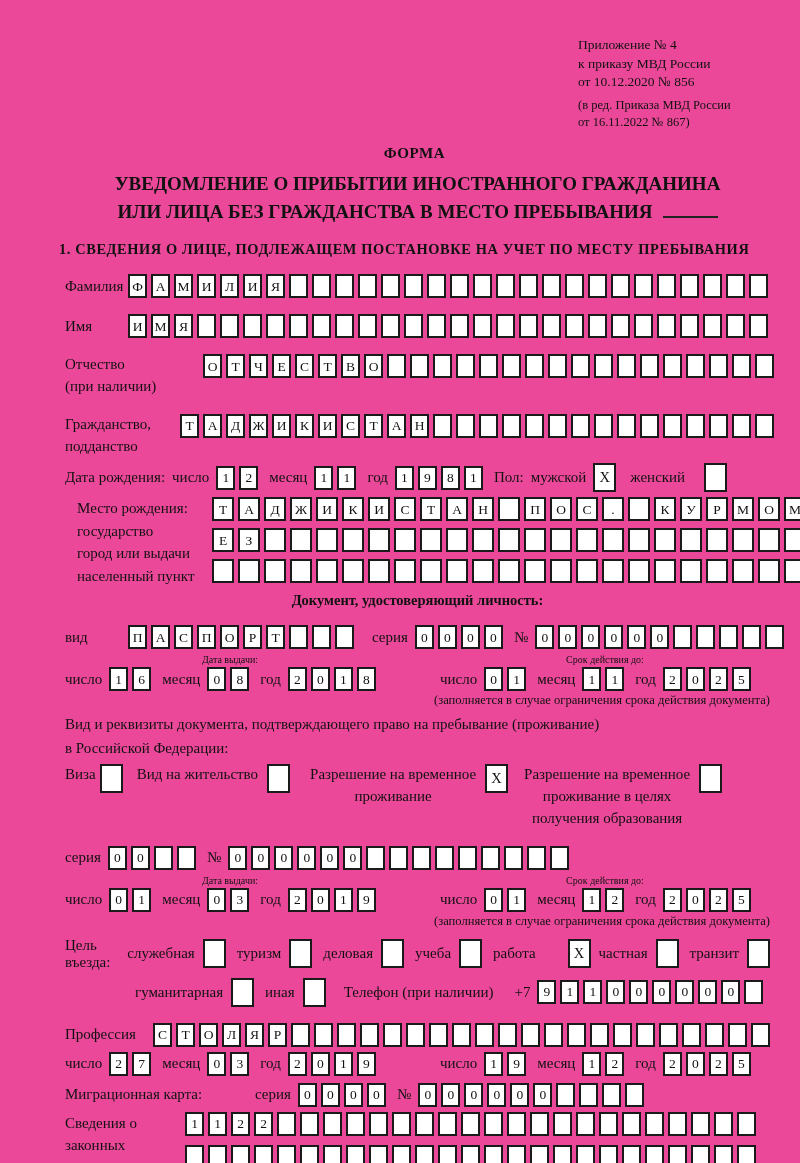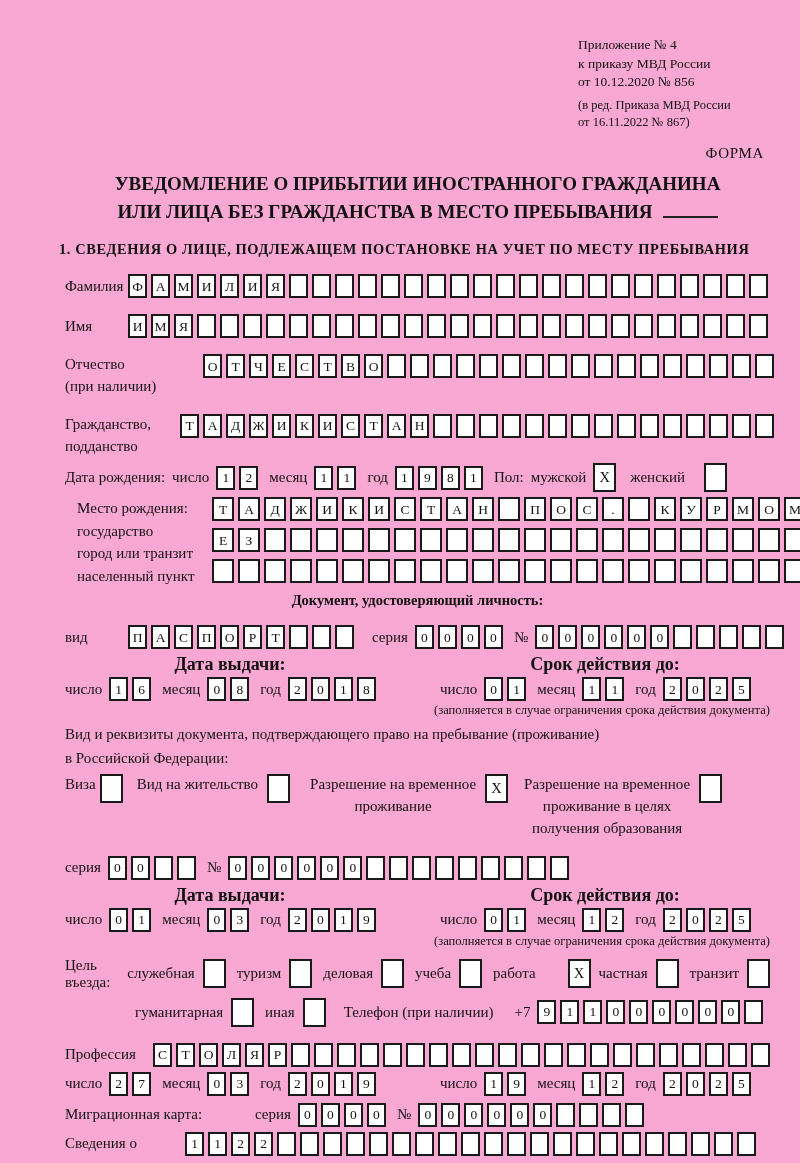--- a/index.html
+++ b/index.html
@@ -1,24 +1,24 @@
 <!DOCTYPE html>
 <html lang="ru"><head>
 <meta charset="utf-8">
 <style>
   html,body{margin:0;padding:0;background:#9a9a9a;}
   .page{
-    width:800px;height:1163px;margin:0 auto;background:#f9a8d4;color:#111;
+    width:800px;height:1163px;margin:0 auto;background:#ec4899;color:#111;
     font-family:"Liberation Serif","DejaVu Serif",serif;font-size:15px;
     padding:36px 30px 16px 65px;box-sizing:border-box;overflow:hidden;
   }
   
   .hdr{margin-left:auto;width:192px;font-size:13.5px;line-height:1.38;}
   .hdr .small{font-size:12.5px;margin-top:5px;}
-  .forma{text-align:right;font-weight:normal;font-size:15px;letter-spacing:.6px;margin:14px 6px 0 0;}
+  .forma{text-align:center;font-weight:bold;font-size:15px;letter-spacing:.6px;margin:14px 6px 0 0;}
   .title{text-align:center;font-weight:bold;font-size:19px;line-height:1.45;margin-top:8px;}
   .uline{display:inline-block;width:55px;border-bottom:2px solid #222;height:13px;margin-left:10px;}
   .sec{font-weight:bold;font-size:14.4px;letter-spacing:.6px;margin:16px 0 13px -6px;white-space:nowrap;}
   
   .frow{display:flex;align-items:center;margin-bottom:5px;margin-top:16px;}
   .frow.top{align-items:flex-start;}
   .lbl2{line-height:1.45;}
   .w63{flex:0 0 63px;}  .w115{flex:0 0 115px;}  .w138{flex:0 0 138px;}
   .cells{display:inline-flex;flex-wrap:nowrap;}
   .cell{
@@ -28,21 +28,21 @@
   }
   .wide .cell{width:18px;}
   .cb{
     display:inline-flex;align-items:center;justify-content:center;flex:0 0 auto;
     width:19px;height:25px;border:2px solid #1a1a1a;font-size:14.5px;background:#fff;
   }
   .dw{margin:0 7px 0 0;} .dw2{margin:0 7px 0 14px;}
   
   .halves{display:flex;margin-bottom:2px;}
   .lhalf{flex:0 0 375px;} .rhalf{flex:1 1 auto;}
-  .dhdr{font-weight:bold;text-align:center;font-size:18px;}
+  .dhdr{font-weight:normal;text-align:center;font-size:10px;}
   .dhdr.l{width:330px;} .dhdr.r{width:330px;}
   .dgroup{display:flex;align-items:center;}
   .note{font-size:12.6px;text-align:right;margin:1px 0 8px 0;}
   .center-b{font-weight:bold;text-align:center;font-size:14.5px;margin:4px 0 6px 0;}
   .plain{margin:2px 0 7px 0;}
   
   .opts{display:flex;align-items:flex-start;margin:3px 0 12px 0;}
   .opt{display:flex;align-items:flex-start;}
   .optlbl{text-align:center;line-height:1.45;}
   .optlbl span{display:block;}
@@ -243,21 +243,21 @@
     <span class="dw">мужской</span>
     <span class="cb">X</span>
     <span class="dw2">женский</span>
     <span class="cb" style="margin-left:12px;"></span>
   </div>
 
   <div class="frow top" style="margin-top:4px;">
     <span style="flex:0 0 135px;line-height:1.5;margin-left:12px;">
       <div>Место рождения:</div>
       <div>государство</div>
-      <div>город или транзит</div>
+      <div>город или выдачи</div>
       <div>населенный пункт</div>
     </span>
     <span>
       <div class="cells wide" style="margin-bottom:7px;">
           <span class="cell">Т</span>
           <span class="cell">А</span>
           <span class="cell">Д</span>
           <span class="cell">Ж</span>
           <span class="cell">И</span>
           <span class="cell">К</span>

